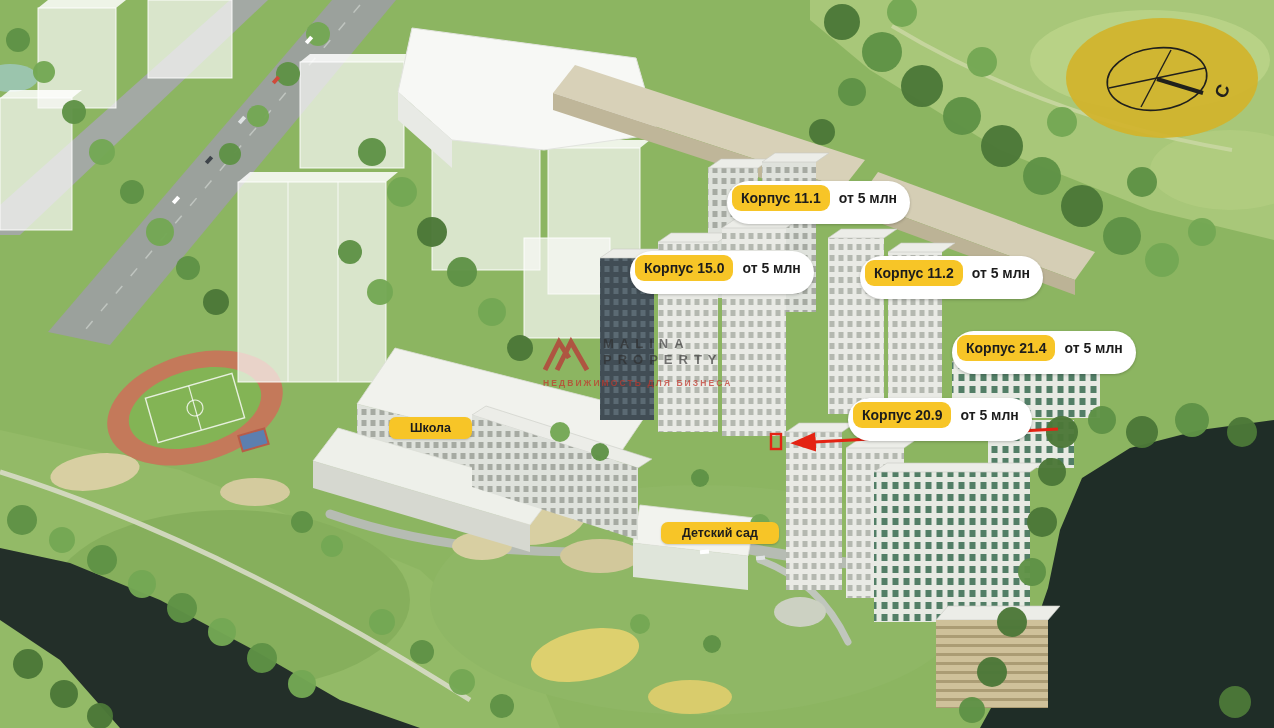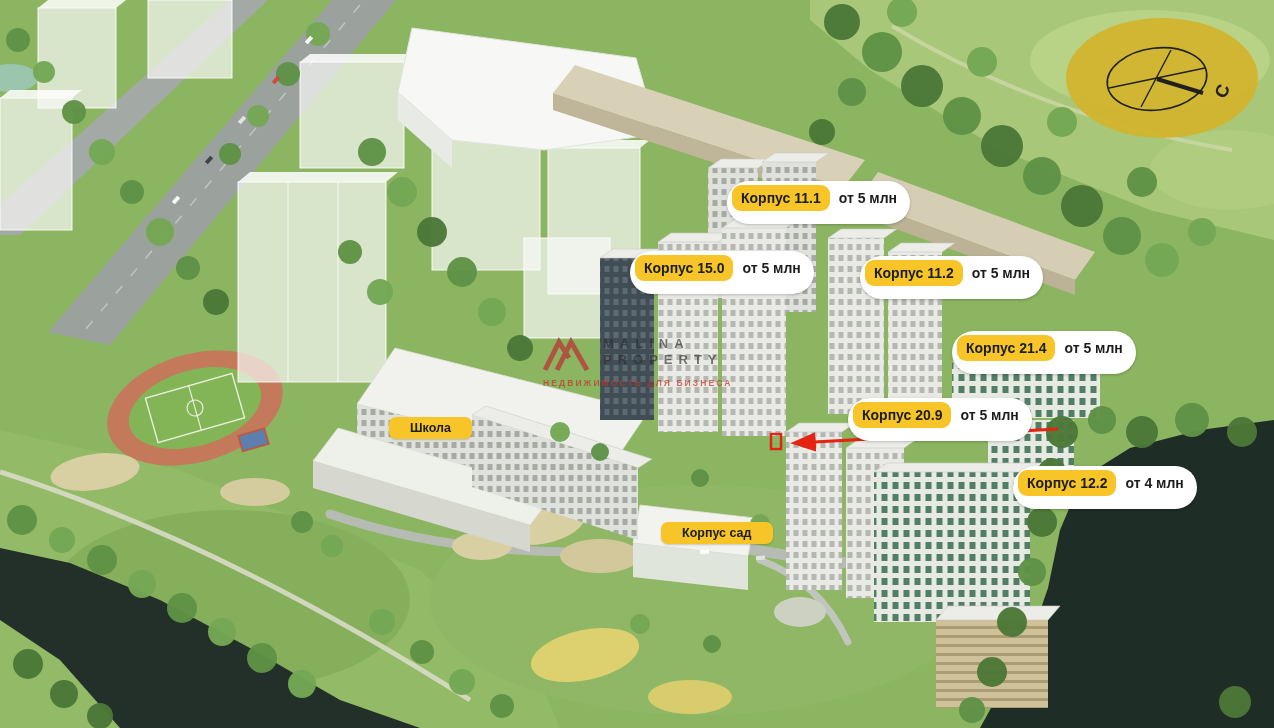--- a/index.html
+++ b/index.html
@@ -319,21 +319,17 @@
   <span class="price">от 5 млн</span>
 </div>
 <div class="pill" style="left:952px;top:331px">
   <span class="badge">Корпус 21.4</span>
   <span class="price">от 5 млн</span>
 </div>
 <div class="pill" style="left:848px;top:398px">
   <span class="badge">Корпус 20.9</span>
   <span class="price">от 5 млн</span>
 </div>
-<div class="pill" style="left:1013px;top:466px">
-  <span class="badge">Корпус 12.2</span>
-  <span class="price">от 4 млн</span>
-</div>
 
 <div class="amenity" style="left:389px;top:417px">Школа</div>
-<div class="amenity" style="left:661px;top:522px">Корпус сад</div>
+<div class="amenity" style="left:661px;top:522px">Детский сад</div>
 
 </div>
 
 </body></html>

